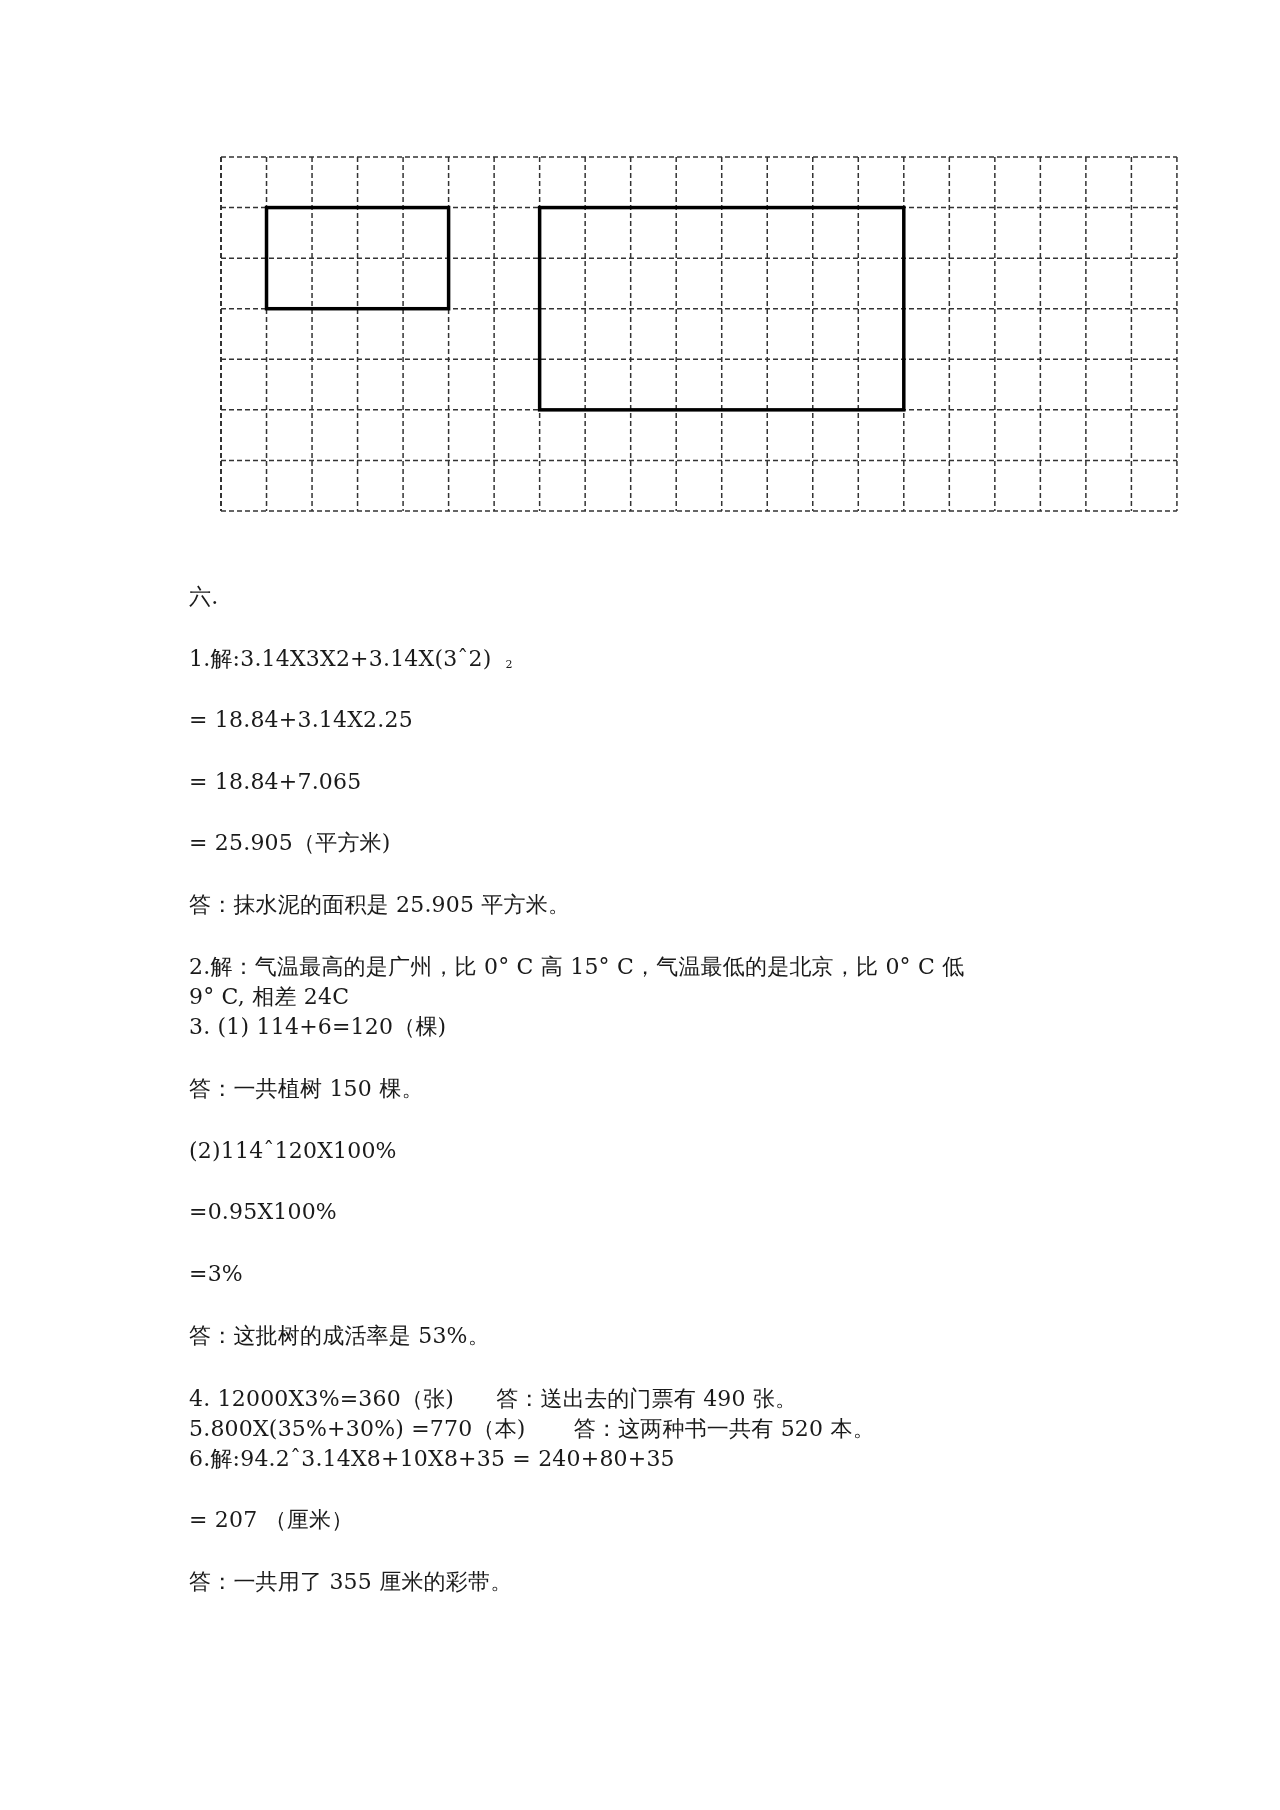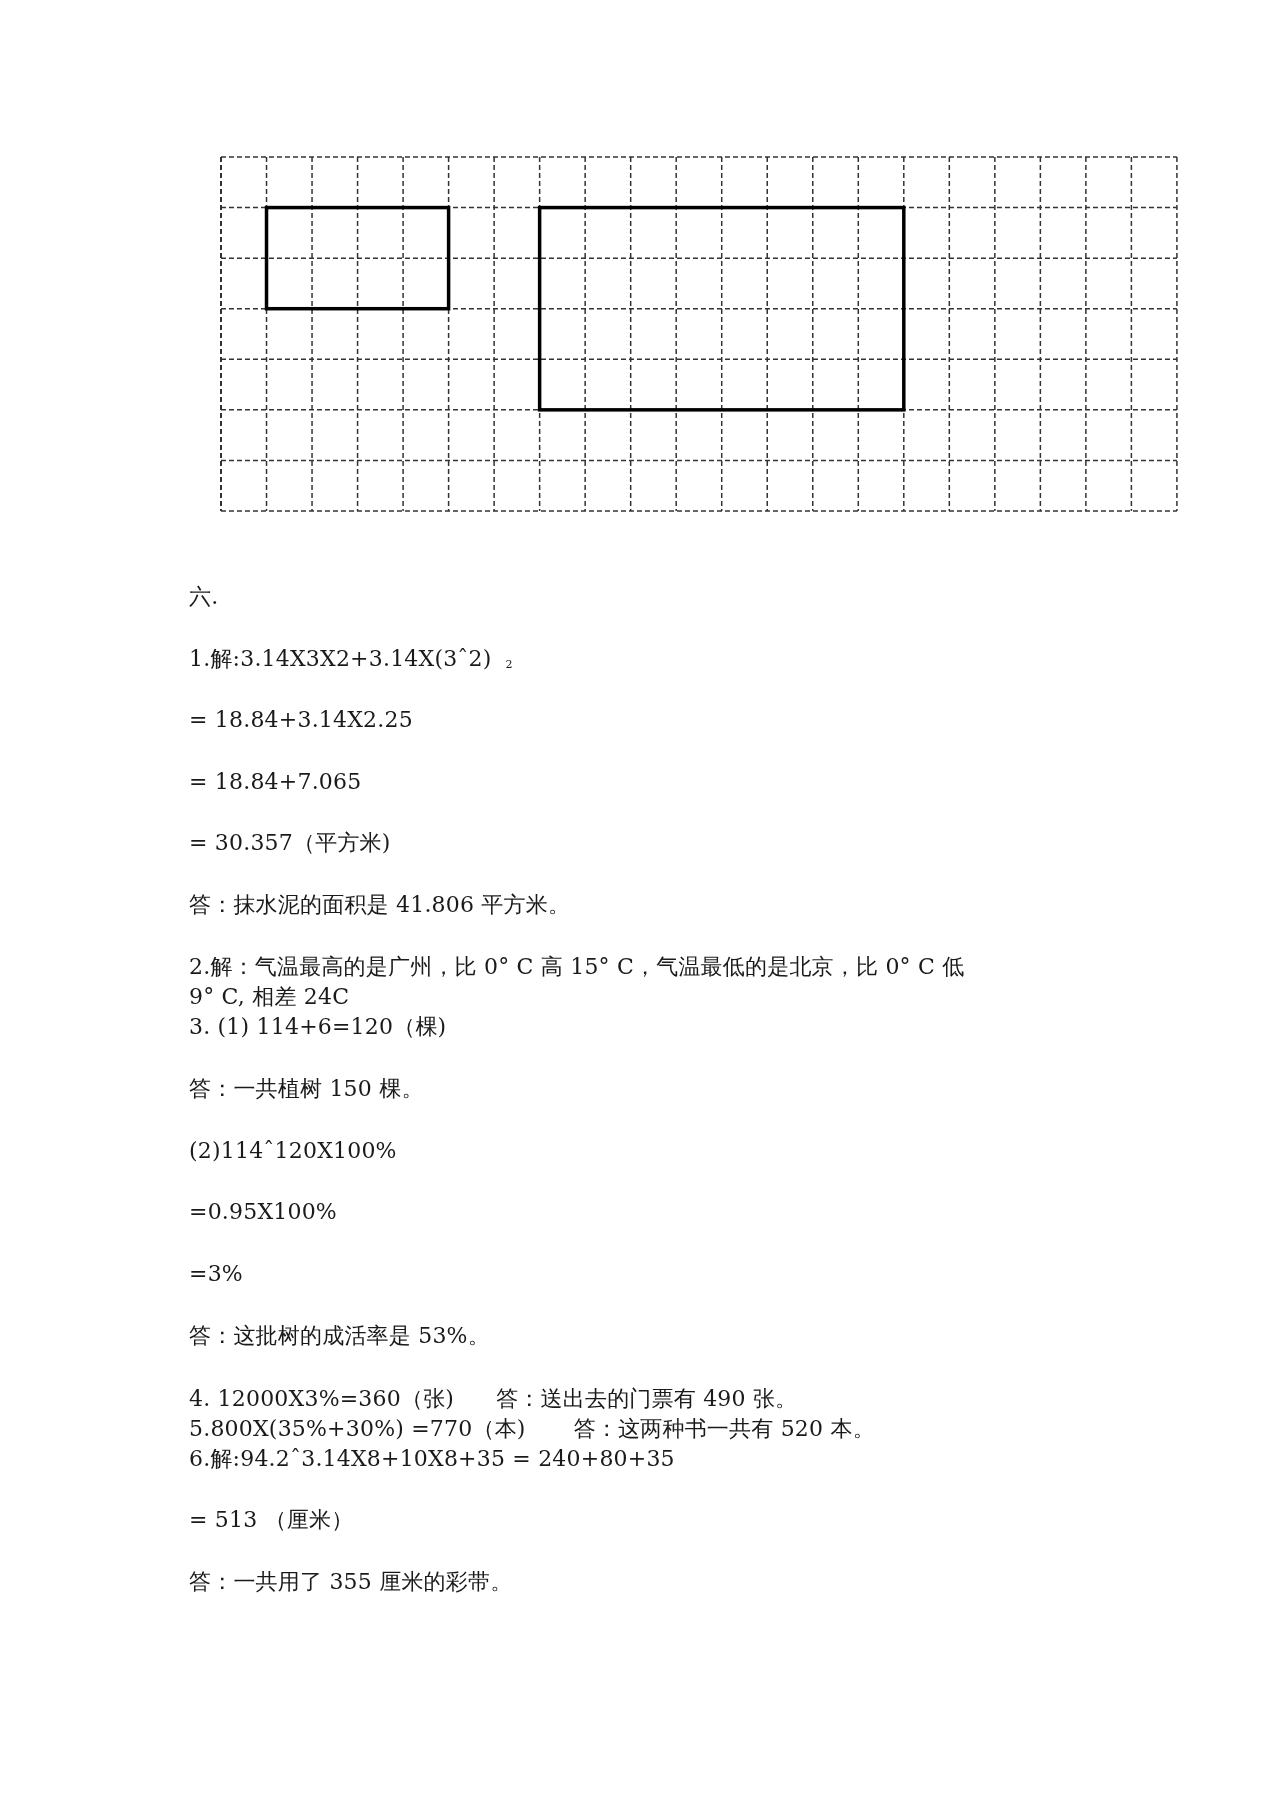--- a/index.html
+++ b/index.html
@@ -50,30 +50,30 @@
       <rect x="266.52" y="207.57" width="182.08" height="101.14" fill="none" stroke="#000" stroke-width="3.5"></rect>
       <rect x="539.6400000000001" y="207.57" width="364.16" height="202.28" fill="none" stroke="#000" stroke-width="3.5"></rect>
     </g>
 </svg>
 
 <div class="line" style="top:584px">六.</div>
 
 <div class="line" style="top:646px"><span>1.解:3.14X3X2+3.14X(3ˆ2)</span><span class="sub">2</span></div>
 <div class="line" style="top:707px">= 18.84+3.14X2.25</div>
 <div class="line" style="top:769px">= 18.84+7.065</div>
-<div class="line" style="top:830px">= 30.357（平方米)</div>
-<div class="line" style="top:892px">答：抹水泥的面积是 41.806 平方米。</div>
+<div class="line" style="top:830px">= 25.905（平方米)</div>
+<div class="line" style="top:892px">答：抹水泥的面积是 25.905 平方米。</div>
 
 <div class="line" style="top:954px">2.解：气温最高的是广州，比 0° C 高 15° C，气温最低的是北京，比 0° C 低</div>
 <div class="line" style="top:984px">9° C, 相差 24C</div>
 
 <div class="line" style="top:1014px">3. (1) 114+6=120（棵)</div>
 <div class="line" style="top:1076px">答：一共植树 150 棵。</div>
 <div class="line" style="top:1138px">(2)114ˆ120X100%</div>
 <div class="line" style="top:1199px">=0.95X100%</div>
 <div class="line" style="top:1261px">=3%</div>
 <div class="line" style="top:1323px">答：这批树的成活率是 53%。</div>
 
 <div class="line" style="top:1386px"><span>4. 12000X3%=360（张)</span><span class="gap" style="width:42px"></span><span>答：送出去的门票有 490 张。</span></div>
 <div class="line" style="top:1416px"><span>5.800X(35%+30%) =770（本)</span><span class="gap" style="width:48px"></span><span>答：这两种书一共有 520 本。</span></div>
 <div class="line" style="top:1446px">6.解:94.2ˆ3.14X8+10X8+35 = 240+80+35</div>
-<div class="line" style="top:1507px">= 513 （厘米）</div>
+<div class="line" style="top:1507px">= 207 （厘米）</div>
 <div class="line" style="top:1569px">答：一共用了 355 厘米的彩带。</div>
 
 </body></html>

